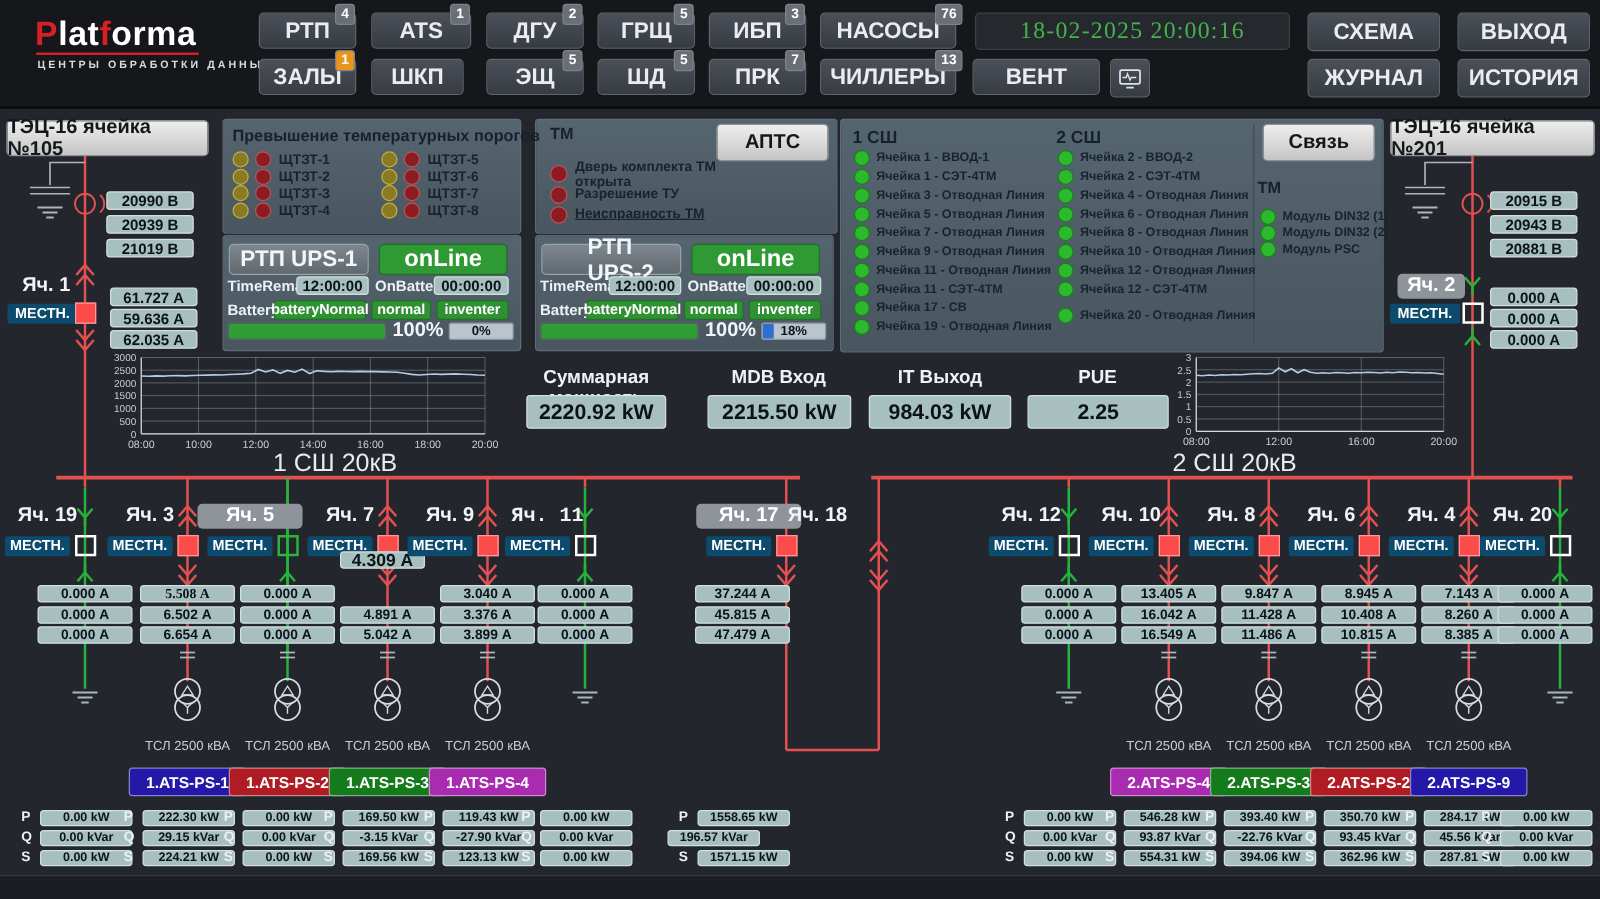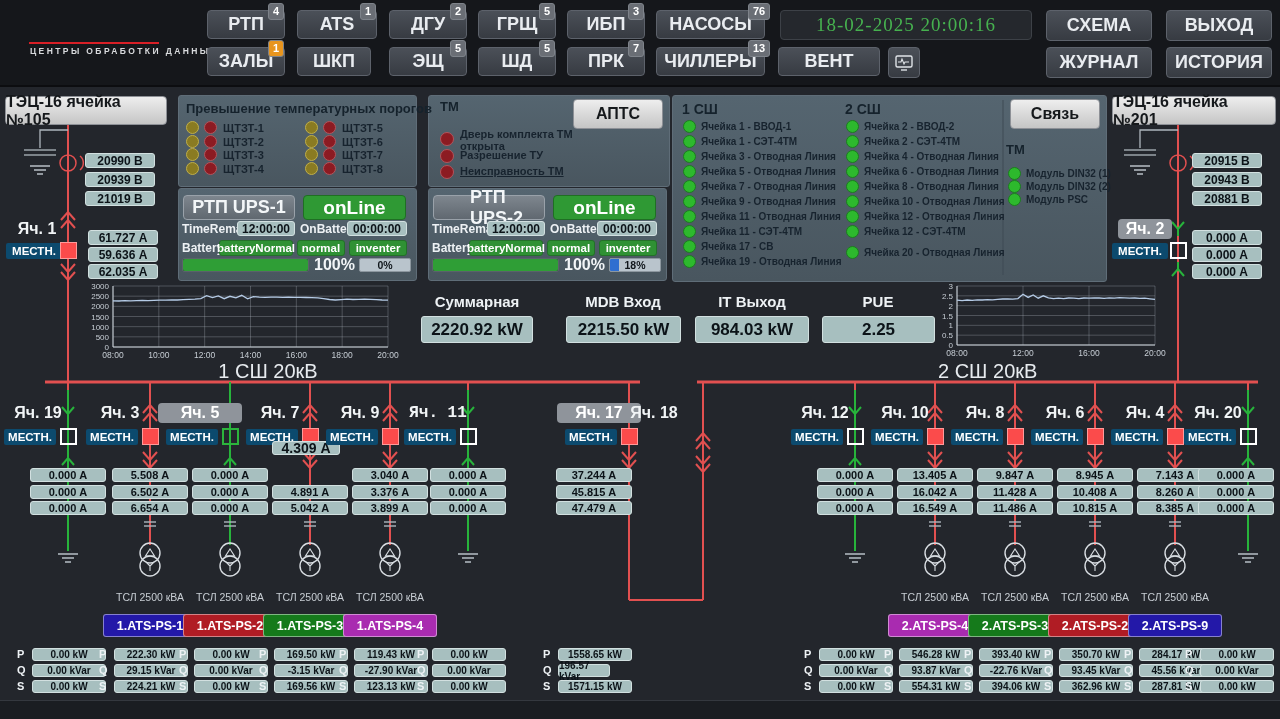--- a/index.html
+++ b/index.html
@@ -47,20 +47,21 @@
   .ctitle{position:absolute;z-index:3;color:#e7ebef;font-size:20px;}
   #bstrip{position:absolute;left:0;top:700px;width:1280px;height:19px;background:#1a1d22;
          border-top:1px solid #34383f;z-index:1;}
 </style>
 </head>
 <body>
 
 <div id="app">
   <div id="hdr"></div>
 
+  <div id="logo-title"><span class="red">P</span><span>lat</span><span class="red">f</span><span>orma</span></div>
   <div id="logo-line"></div>
   <div id="logo-sub">ЦЕНТРЫ ОБРАБОТКИ ДАННЫХ</div>
 
   <div id="datebox">18-02-2025 20:00:16</div>
 
   <div class="btn" style="left:1046px;top:10px;width:104px;height:29px;">СХЕМА</div>
   <div class="btn" style="left:1166px;top:10px;width:104px;height:29px;">ВЫХОД</div>
   <div class="btn" style="left:1046px;top:47px;width:104px;height:29px;">ЖУРНАЛ</div>
   <div class="btn" style="left:1166px;top:47px;width:104px;height:29px;">ИСТОРИЯ</div>
 
@@ -451,21 +452,21 @@
     <div class="lv vbox" style="left: 30px; top: 501px; width: 76px; height: 14px; font-size: 11px;">0.000 А</div>
     <div class="lv " style="left: 17px; top: 648px; width: 12px; height: 13px; color: rgb(238, 242, 245); font-weight: bold; font-size: 11px;">P</div>
     <div class="lv vbox" style="left: 32px; top: 648px; width: 74px; height: 13px; font-size: 10px;">0.00 kW</div>
     <div class="lv " style="left: 17px; top: 664px; width: 12px; height: 13px; color: rgb(238, 242, 245); font-weight: bold; font-size: 11px;">Q</div>
     <div class="lv vbox" style="left: 32px; top: 664px; width: 74px; height: 13px; font-size: 10px;">0.00 kVar</div>
     <div class="lv " style="left: 17px; top: 680px; width: 12px; height: 13px; color: rgb(238, 242, 245); font-weight: bold; font-size: 11px;">S</div>
     <div class="lv vbox" style="left: 32px; top: 680px; width: 74px; height: 13px; font-size: 10px;">0.00 kW</div>
     <div class="lv cell-label" style="left: 78px; top: 403px; width: 84px; height: 20px;">Яч. 3</div>
     <div class="lv mestn" style="left: 86px; top: 429px; width: 52px; height: 16px;">МЕСТН.</div>
     <div class="lv " style="left: 141.5px; top: 428px; width: 17px; height: 17px; background: rgb(251, 75, 75); border: 1px solid rgb(255, 154, 154);"></div>
-    <div class="lv vbox" style="left: 112px; top: 468px; width: 76px; height: 14px; font-size: 11px;">5.508 А</div>
+    <div class="lv vbox" style="left: 112px; top: 468px; width: 76px; height: 14px; font-size: 11px; font-family: Liberation Serif, serif;">5.508 А</div>
     <div class="lv vbox" style="left: 112px; top: 484.5px; width: 76px; height: 14px; font-size: 11px;">6.502 А</div>
     <div class="lv vbox" style="left: 112px; top: 501px; width: 76px; height: 14px; font-size: 11px;">6.654 А</div>
     <div class="lv " style="left: 105px; top: 591px; width: 90px; height: 12px; color: rgb(200, 206, 212); font-size: 10.5px; text-align: center;">ТСЛ 2500 кВА</div>
     <div class="lv " style="left: 103px; top: 614px; width: 94px; height: 23px; background: rgb(35, 24, 168); border: 1px solid rgba(255, 255, 255, 0.45); border-radius: 3px; color: rgb(255, 255, 255); font-weight: bold; font-size: 12.5px; display: flex; align-items: center; justify-content: center;">1.ATS-PS-1</div>
     <div class="lv " style="left: 99px; top: 648px; width: 12px; height: 13px; color: rgb(238, 242, 245); font-weight: bold; font-size: 11px;">P</div>
     <div class="lv vbox" style="left: 114px; top: 648px; width: 74px; height: 13px; font-size: 10px;">222.30 kW</div>
     <div class="lv " style="left: 99px; top: 664px; width: 12px; height: 13px; color: rgb(238, 242, 245); font-weight: bold; font-size: 11px;">Q</div>
     <div class="lv vbox" style="left: 114px; top: 664px; width: 74px; height: 13px; font-size: 10px;">29.15 kVar</div>
     <div class="lv " style="left: 99px; top: 680px; width: 12px; height: 13px; color: rgb(238, 242, 245); font-weight: bold; font-size: 11px;">S</div>
     <div class="lv vbox" style="left: 114px; top: 680px; width: 74px; height: 13px; font-size: 10px;">224.21 kW</div>
@@ -525,21 +526,21 @@
     <div class="lv vbox" style="left: 432px; top: 680px; width: 74px; height: 13px; font-size: 10px;">0.00 kW</div>
     <div class="lv cell-label sel" style="left: 557px; top: 403px; width: 84px; height: 20px;">Яч. 17</div>
     <div class="lv mestn" style="left: 565px; top: 429px; width: 52px; height: 16px;">МЕСТН.</div>
     <div class="lv " style="left: 620.5px; top: 428px; width: 17px; height: 17px; background: rgb(251, 75, 75); border: 1px solid rgb(255, 154, 154);"></div>
     <div class="lv vbox" style="left: 556px; top: 468px; width: 76px; height: 14px; font-size: 11px;">37.244 А</div>
     <div class="lv vbox" style="left: 556px; top: 484.5px; width: 76px; height: 14px; font-size: 11px;">45.815 А</div>
     <div class="lv vbox" style="left: 556px; top: 501px; width: 76px; height: 14px; font-size: 11px;">47.479 А</div>
     <div class="lv " style="left: 543px; top: 648px; width: 12px; height: 13px; color: rgb(238, 242, 245); font-weight: bold; font-size: 11px;">P</div>
     <div class="lv vbox" style="left: 558px; top: 648px; width: 74px; height: 13px; font-size: 10px;">1558.65 kW</div>
     <div class="lv " style="left: 543px; top: 664px; width: 12px; height: 13px; color: rgb(238, 242, 245); font-weight: bold; font-size: 11px;">Q</div>
-    <div class="lv vbox" style="left: 558px; top: 664px; width: 52px; height: 13px; font-size: 10px;">196.57 kVar</div>
+    <div class="lv vbox" style="left: 534px; top: 664px; width: 74px; height: 13px; font-size: 10px;">196.57 kVar</div>
     <div class="lv " style="left: 543px; top: 680px; width: 12px; height: 13px; color: rgb(238, 242, 245); font-weight: bold; font-size: 11px;">S</div>
     <div class="lv vbox" style="left: 558px; top: 680px; width: 74px; height: 13px; font-size: 10px;">1571.15 kW</div>
     <div class="lv cell-label" style="left: 621px; top: 403px; width: 66px; height: 20px;">Яч. 18</div>
     <div class="lv cell-label" style="left: 783px; top: 403px; width: 84px; height: 20px;">Яч. 12</div>
     <div class="lv mestn" style="left: 791px; top: 429px; width: 52px; height: 16px;">МЕСТН.</div>
     <div class="lv " style="left: 846.5px; top: 428px; width: 17px; height: 17px; border: 2.5px solid rgb(255, 255, 255);"></div>
     <div class="lv vbox" style="left: 817px; top: 468px; width: 76px; height: 14px; font-size: 11px;">0.000 А</div>
     <div class="lv vbox" style="left: 817px; top: 484.5px; width: 76px; height: 14px; font-size: 11px;">0.000 А</div>
     <div class="lv vbox" style="left: 817px; top: 501px; width: 76px; height: 14px; font-size: 11px;">0.000 А</div>
     <div class="lv " style="left: 804px; top: 648px; width: 12px; height: 13px; color: rgb(238, 242, 245); font-weight: bold; font-size: 11px;">P</div>

